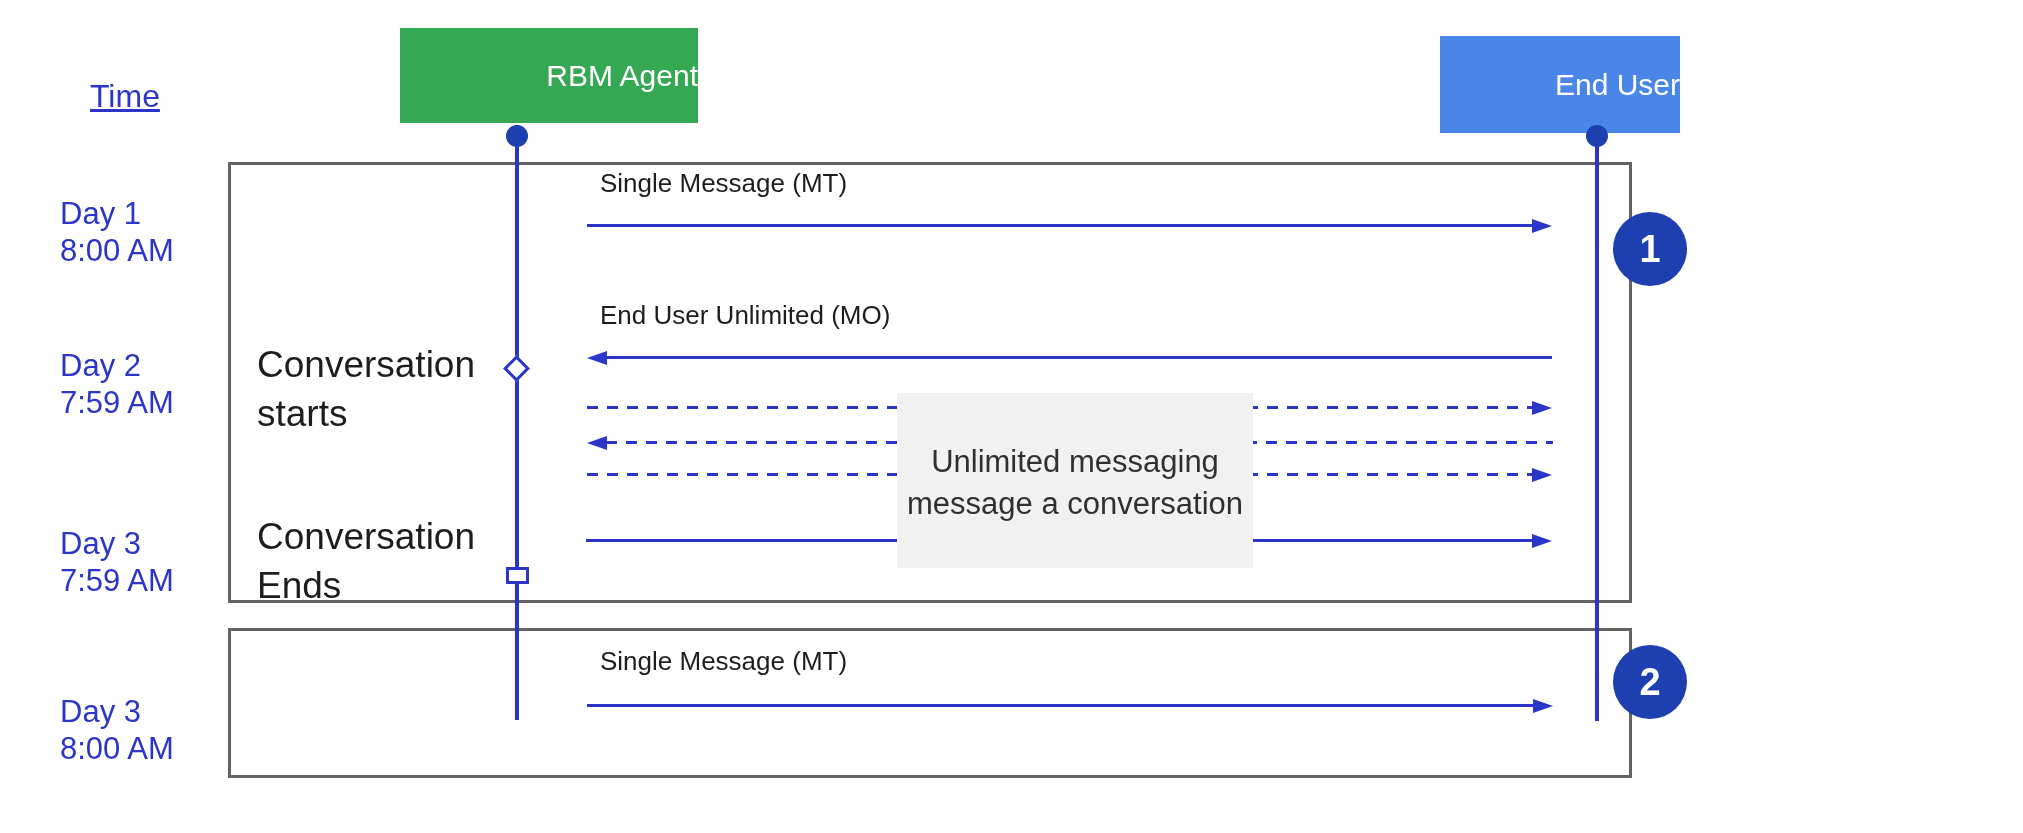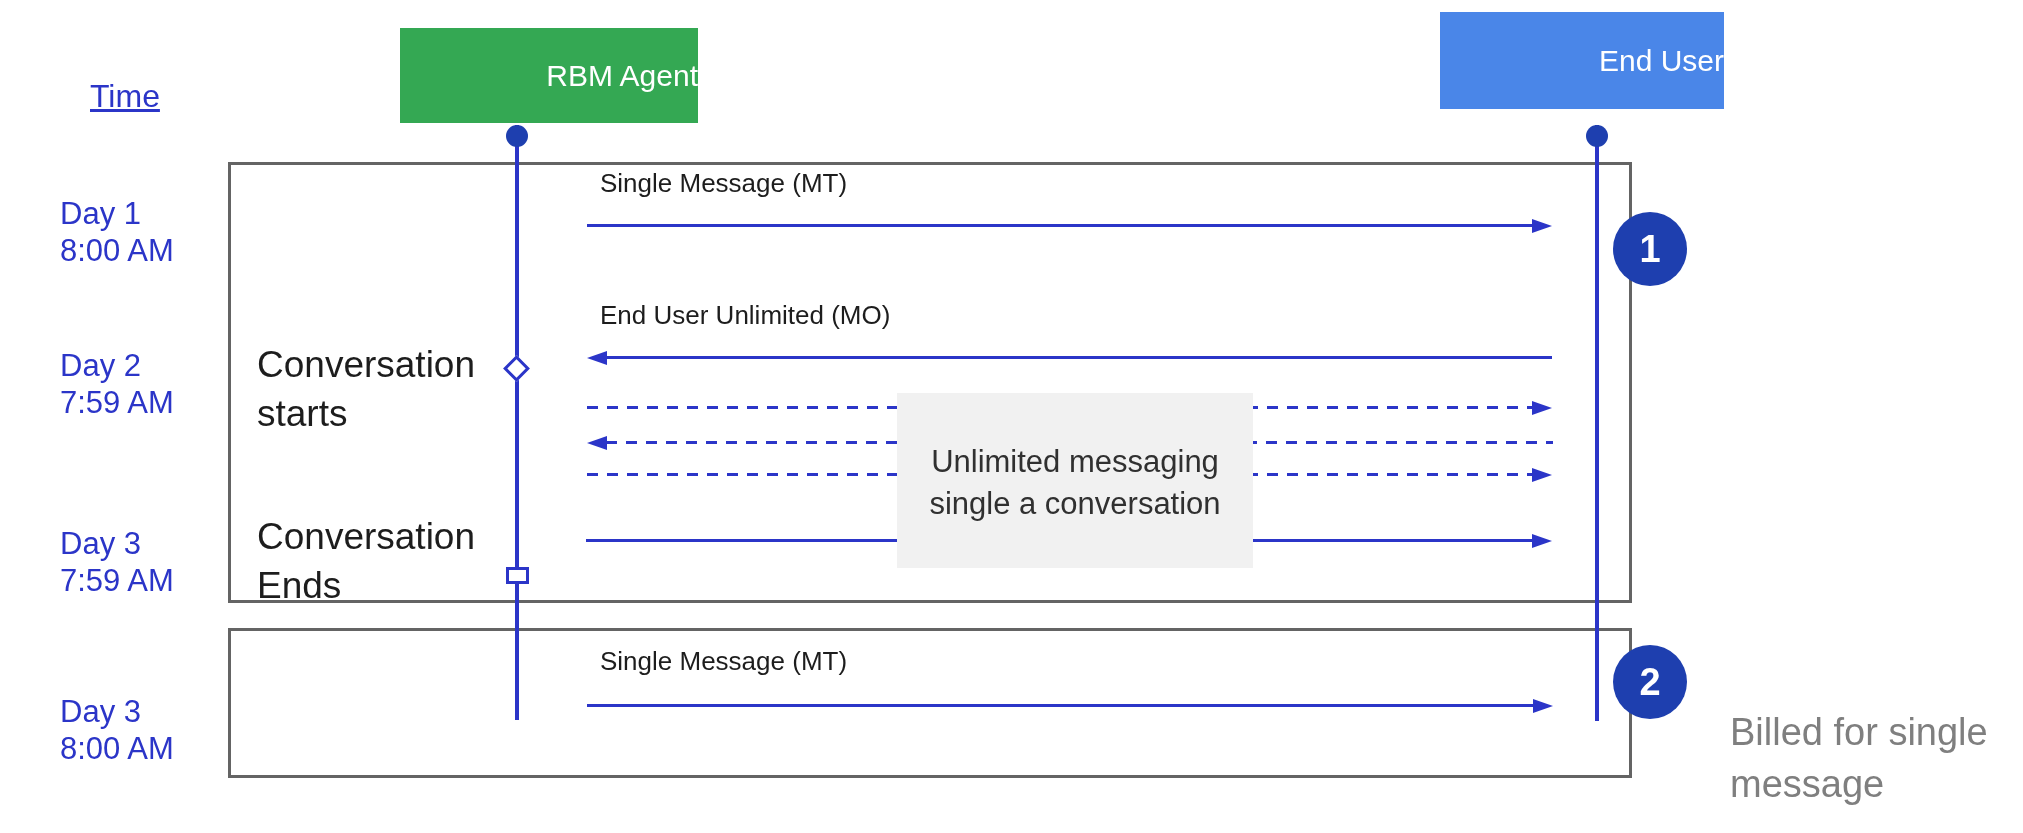--- a/index.html
+++ b/index.html
@@ -53,21 +53,21 @@
 </head>
 <body>
 
 <div id="stage">
 
   <div class="abs time-label" style="left:60px;top:78px;margin-left:30px;">Time</div>
 
   <div class="abs actor" style="left:400px;top:28px;width:298px;height:95px;background:var(--green);">
     <span>RBM Agent</span>
   </div>
-  <div class="abs actor" style="left:1440px;top:12px;width:284px;height:97px;background:var(--actor-blue);">
+  <div class="abs actor" style="left:1440px;top:36px;width:240px;height:97px;background:var(--actor-blue);">
     <span>End User</span>
   </div>
 
   <div class="abs lifeline" style="left:515px;top:125px;height:595px;"></div>
   <div class="abs lifeline" style="left:1595px;top:125px;height:596px;"></div>
   <div class="abs dot" style="left:506px;top:125px;"></div>
   <div class="abs dot" style="left:1586px;top:125px;"></div>
 
   <div class="abs frame" style="left:228px;top:162px;width:1404px;height:441px;"></div>
   <div class="abs frame" style="left:228px;top:628px;width:1404px;height:150px;"></div>
@@ -93,21 +93,21 @@
 
   <div class="abs hline dashed" style="left:587px;top:473px;width:946px;"></div>
   <div class="abs head right" style="left:1532px;top:468px;"></div>
 
   <div class="abs hline" style="left:586px;top:539px;width:948px;"></div>
   <div class="abs head right" style="left:1532px;top:534px;"></div>
 
   <div class="abs note" style="left:869px;top:393px;width:356px;height:175px;">
     <div style="transform:translateY(2px);">
       <span>Unlimited messaging</span><br>
-      <span>single a conversation</span>
+      <span>message a conversation</span>
     </div>
   </div>
 
   <div class="abs marker-label" style="left:257px;top:340px;">
     <span>Conversation</span><br><span>starts</span>
   </div>
   <div class="abs diamond" style="left:507px;top:359px;"></div>
 
   <div class="abs marker-label" style="left:257px;top:512px;">
     <span>Conversation</span><br><span>Ends</span>
@@ -118,17 +118,14 @@
   <div class="abs hline" style="left:587px;top:704px;width:948px;"></div>
   <div class="abs head right" style="left:1533px;top:699px;"></div>
 
   <div class="abs num-circle" style="left:1613px;top:212px;">
     <span>1</span>
   </div>
 
   <div class="abs num-circle" style="left:1613px;top:645px;">
     <span>2</span>
   </div>
-  <div class="abs billed" style="left:1730px;top:654px;">
-    <span>Billed for single</span><br><span>message</span>
-  </div>
 
 </div>
 
 </body></html>

